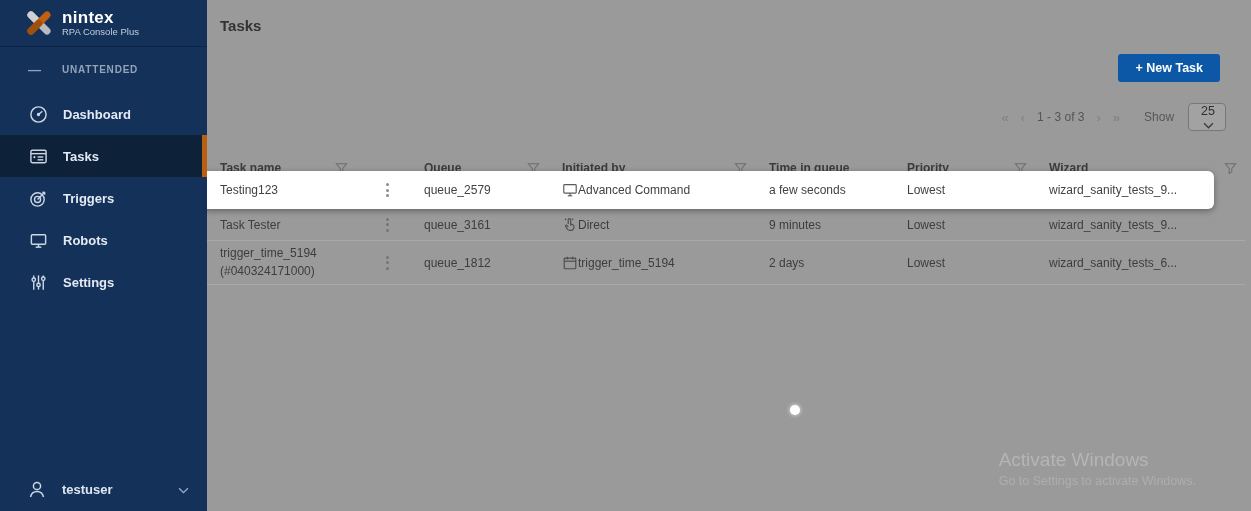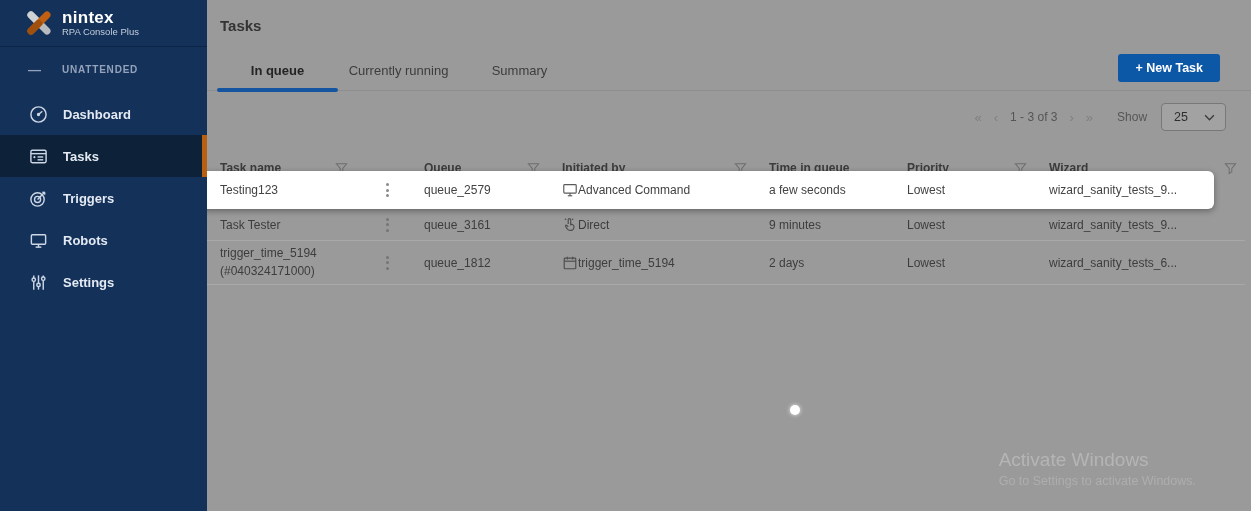--- a/index.html
+++ b/index.html
@@ -40,21 +40,21 @@
   .tab { width:121px; display:flex; align-items:center; justify-content:center; font-size:13px; color:#3d3d3d; cursor:pointer; position:relative; }
   .tab.active { color:#242424; font-weight:bold; }
   .tab.active::after { content:""; position:absolute; left:0; right:0; bottom:-2px; height:4px; background:#15549e; border-radius:2px; }
 
   .new-task-btn { position:absolute; top:54px; right:31px; height:28px; padding:0 17px; background:#0d57a7; color:#ffffff; font-size:12.5px; font-weight:600; border:none; border-radius:3px; cursor:pointer; font-family:inherit; }
 
   .pag-row { position:absolute; top:103px; right:25px; height:28px; display:flex; align-items:center; }
   .pag-arrow { color:#7f7f7f; font-size:13px; padding:0 6px; cursor:pointer; user-select:none; }
   .pag-range { color:#555555; font-size:12px; padding:0 6px; }
   .pag-show { color:#565656; font-size:12px; margin:0 14px 0 18px; }
-  .page-size { display:flex; align-items:center; gap:16px; border:1px solid #787878; border-radius:4px; background:#a2a2a2; height:28px; padding:0 10px 0 12px; cursor:pointer; }
+  .page-size { display:flex; align-items:center; gap:4px; border:1px solid #787878; border-radius:4px; background:#a2a2a2; height:28px; padding:0 10px 0 12px; cursor:pointer;flex-direction:column; }
   .page-size .psval { font-size:12.5px; color:#2e2e2e; }
   .page-size svg { stroke:#3c3c3c; fill:none; stroke-width:1.6; }
 
   
   .grid { display:grid; grid-template-columns:150px 54px 138px 207px 138px 142px 1fr; align-items:center; }
   .table-head { position:absolute; top:145px; left:0; right:6px; height:26px; padding-left:29px; }
   .th { display:flex; align-items:center; justify-content:space-between; font-size:12px; font-weight:bold; color:#3c3c3c; padding-right:22px;margin-top:16px; }
   .th.no-pad { padding-right:8px; }
   .filter-icon { width:13px; height:13px; cursor:pointer; }
   .filter-icon svg { stroke:#6e6e6e; fill:none; stroke-width:1.1; }
@@ -158,30 +158,39 @@
             <line x1="15" y1="2.5" x2="15" y2="17.5"></line>
             <circle cx="5" cy="7" r="1.8" fill="#14315a"></circle>
             <circle cx="10" cy="12.5" r="1.8" fill="#14315a"></circle>
             <circle cx="15" cy="6" r="1.8" fill="#14315a"></circle>
           </svg>
       </span>
       <span class="nlabel">Settings</span>
     </div>
   </div>
 
+  <div class="user-row">
+    <span class="uicon">
+      <svg viewBox="0 0 22 22" width="22" height="22">
+          <circle cx="11" cy="8" r="3.6"></circle>
+          <path d="M4.5 19c.8-4 3.4-5.6 6.5-5.6s5.7 1.6 6.5 5.6"></path>
+        </svg>
+    </span>
+    <span class="uname">testuser</span>
+    <span class="user-chevron">
+      <svg viewBox="0 0 12 8" width="11" height="7">
+          <polyline points="1,1.5 6,6.5 11,1.5"></polyline>
+        </svg>
+    </span>
+  </div>
 </div>
 
 <div class="main">
   <div class="page-title">Tasks</div>
 
-  <div class="tabbar">
-    <div class="tab active">In queue</div>
-    <div class="tab">Currently running</div>
-    <div class="tab">Summary</div>
-  </div>
 
   <button class="new-task-btn">+ New Task</button>
 
   <div class="pag-row">
     <span class="pag-arrow">«</span>
     <span class="pag-arrow">‹</span>
     <span class="pag-range">1 - 3 of 3</span>
     <span class="pag-arrow">›</span>
     <span class="pag-arrow">»</span>
     <span class="pag-show">Show</span>

